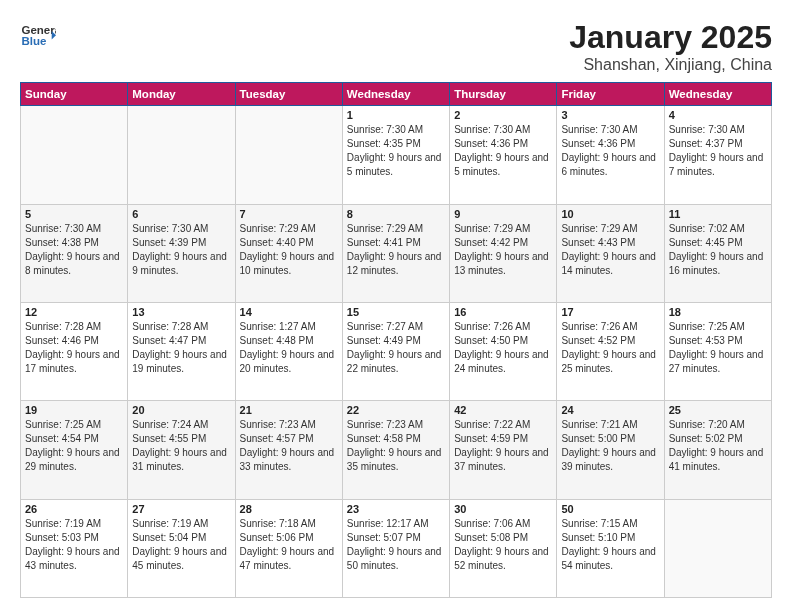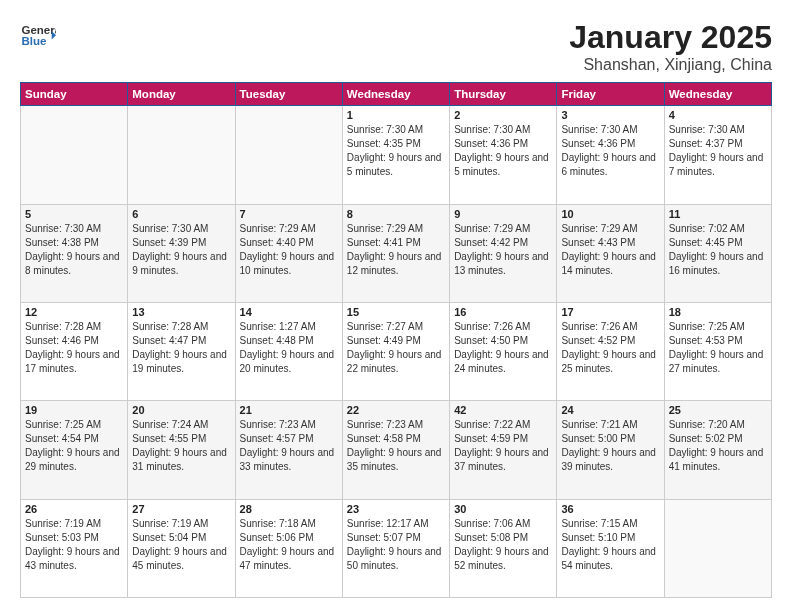--- a/index.html
+++ b/index.html
@@ -307,21 +307,21 @@
 Sunset: 5:07 PM
 Daylight: 9 hours and 50 minutes.</div>
           </td>
           <td>
             <span class="day-num">30</span>
             <div class="day-info">Sunrise: 7:06 AM
 Sunset: 5:08 PM
 Daylight: 9 hours and 52 minutes.</div>
           </td>
           <td>
-            <span class="day-num">36</span>
+            <span class="day-num">50</span>
             <div class="day-info">Sunrise: 7:15 AM
 Sunset: 5:10 PM
 Daylight: 9 hours and 54 minutes.</div>
           </td>
           <td class="empty"></td>
         </tr>
       </tbody>
   </table>
 </div>
 

